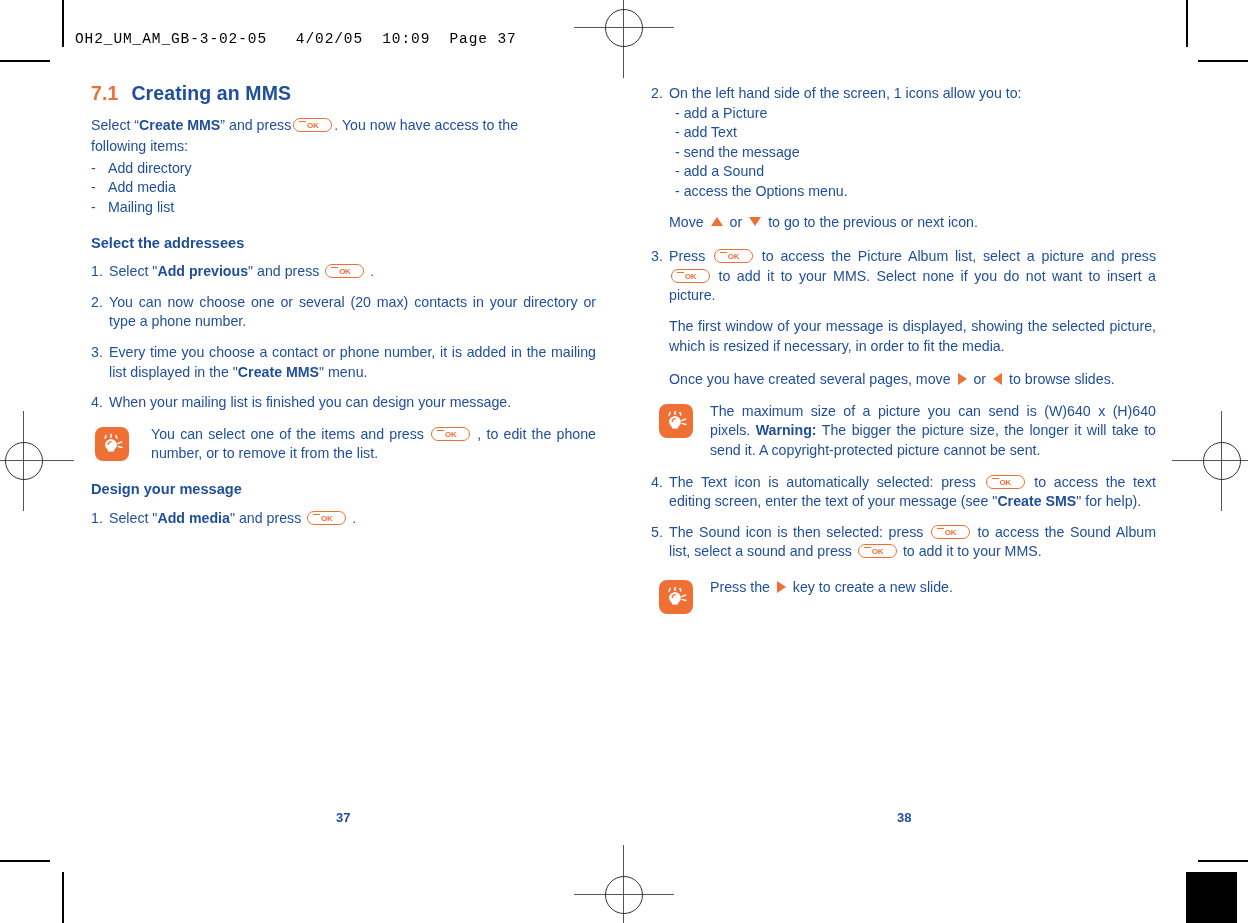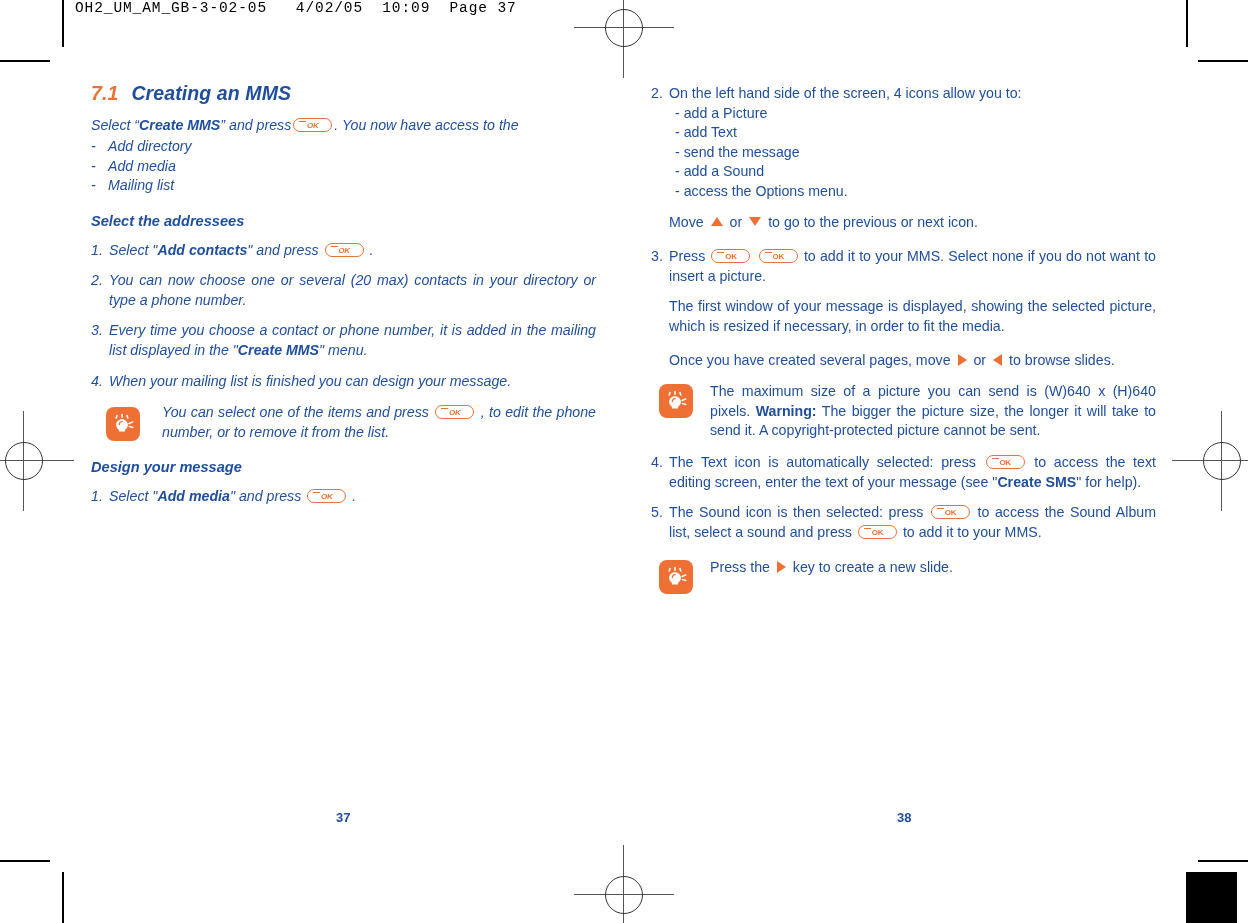--- a/index.html
+++ b/index.html
@@ -37,41 +37,41 @@
   }
 
   
   .slug-box {
     position: absolute;
     left: 62px; top: 0px;
     width: 500px; height: 47px;
     border-left: 1.5px solid #000;
     box-sizing: border-box;
     display: flex;
-    align-items: flex-start;
+    align-items: flex-end;
   }
   .slug-text {
     font-family: "Liberation Mono", monospace;
     font-size: 14.5px;
     letter-spacing: 0.9px;
     color: #000;
     padding-left: 12px;
     white-space: pre;
   }
 
   
   .col {
     position: absolute;
     top: 84px;
     width: 505px;
     color: #1f4e9c;
     font-size: 14.2px;
     line-height: 19.6px;
   }
-  .col-left  { left: 91px; font-style: italic; }
+  .col-left  { left: 91px; }
   .col-right { left: 651px; }
 
   
   .h-chapter {
     display: flex;
     align-items: baseline;
     font-size: 19.5px;
     font-weight: bold;
     margin: 0 0 12px 0;
     letter-spacing: 0.1px;
@@ -174,21 +174,21 @@
     border-radius: 8px;
     background: #ef7035;
     position: relative;
     margin-right: 17px;
     margin-top: 2px;
   }
   .tip .tip-body {
     flex: 1;
     text-align: justify;
   }
-  .tip.left-tip { margin-left: 15px; align-items: center; }
+  .tip.left-tip { margin-left: 4px; }
   .tip.left-tip .tip-icon { margin-right: 22px; }
   .tip.right-tip { margin-left: 8px; }
 
   
   .pagenum {
     position: absolute;
     top: 810px;
     font-size: 13px;
     font-weight: bold;
     color: #1f4e9c;
@@ -232,41 +232,42 @@
 </div>
 
 <div class="col col-left">
 
   <div class="h-chapter">
     <span class="h-num">7.1</span>
     <span class="h-title">Creating an MMS</span>
   </div>
 
   <p class="para"><span>Select “</span><b>Create MMS</b><span>” and press</span><span class="okkey"><span class="ok-bar"></span><span class="ok-txt">OK</span></span><span>. You now have access to the</span></p>
+  <p class="para nj">following items:</p>
 
   <div class="dash-list">
     <div class="dash-item">
         <span class="d-mark">-</span>
         <span>Add directory</span>
       </div>
     <div class="dash-item">
         <span class="d-mark">-</span>
         <span>Add media</span>
       </div>
     <div class="dash-item">
         <span class="d-mark">-</span>
         <span>Mailing list</span>
       </div>
   </div>
 
   <div class="h-sub">Select the addressees</div>
 
   <div class="num-item">
     <span class="n-mark">1.</span>
-    <span class="n-body nj"><span>Select "</span><b>Add contacts</b><span>" and press</span> <span class="okkey"><span class="ok-bar"></span><span class="ok-txt">OK</span></span> <span>.</span></span>
+    <span class="n-body nj"><span>Select "</span><b>Add previous</b><span>" and press</span> <span class="okkey"><span class="ok-bar"></span><span class="ok-txt">OK</span></span> <span>.</span></span>
   </div>
 
   <div class="num-item">
     <span class="n-mark">2.</span>
     <span class="n-body">You can now choose one or several (20 max) contacts in your directory or type a phone number.</span>
   </div>
 
   <div class="num-item">
     <span class="n-mark">3.</span>
     <span class="n-body"><span>Every time you choose a contact or phone number, it is added in the mailing list displayed in the "</span><b>Create MMS</b><span>" menu.</span></span>
@@ -301,36 +302,36 @@
     <span class="n-body nj"><span>Select "</span><b>Add media</b><span>" and press</span> <span class="okkey"><span class="ok-bar"></span><span class="ok-txt">OK</span></span> <span>.</span></span>
   </div>
 
 </div>
 
 <div class="col col-right">
 
   <div class="num-item tight">
     <span class="n-mark">2.</span>
     <span class="n-body nj">
-      <span>On the left hand side of the screen, 4 icons allow you to:</span>
+      <span>On the left hand side of the screen, 1 icons allow you to:</span>
       <div class="sub-dash">- add a Picture</div>
       <div class="sub-dash">- add Text</div>
       <div class="sub-dash">- send the message</div>
       <div class="sub-dash">- add a Sound</div>
       <div class="sub-dash">- access the Options menu.</div>
       <div style="height:11px;"></div>
       <div><span>Move</span> <span class="arrow up"></span> <span>or</span> <span class="arrow down"></span> <span>to go to the previous or next icon.</span></div>
     </span>
   </div>
 
   <div style="height:13px;"></div>
 
   <div class="num-item">
     <span class="n-mark">3.</span>
-    <span class="n-body"><span>Press</span> <span class="okkey"><span class="ok-bar"></span><span class="ok-txt">OK</span></span>  <span class="okkey"><span class="ok-bar"></span><span class="ok-txt">OK</span></span> <span>to add it to your MMS. Select none if you do not want to insert a picture.</span></span>
+    <span class="n-body"><span>Press</span> <span class="okkey"><span class="ok-bar"></span><span class="ok-txt">OK</span></span> <span>to access the Picture Album list, select a picture and press</span> <span class="okkey"><span class="ok-bar"></span><span class="ok-txt">OK</span></span> <span>to add it to your MMS. Select none if you do not want to insert a picture.</span></span>
   </div>
 
   <div style="margin-left:18px;">
     <p class="para">The first window of your message is displayed, showing the selected picture, which is resized if necessary, in order to fit the media.</p>
     <div style="height:12px;"></div>
     <p class="para nj"><span>Once you have created several pages, move</span> <span class="arrow right"></span> <span>or</span> <span class="arrow left"></span> <span>to browse slides.</span></p>
   </div>
 
   <div class="tip right-tip">
     <span class="tip-icon">

